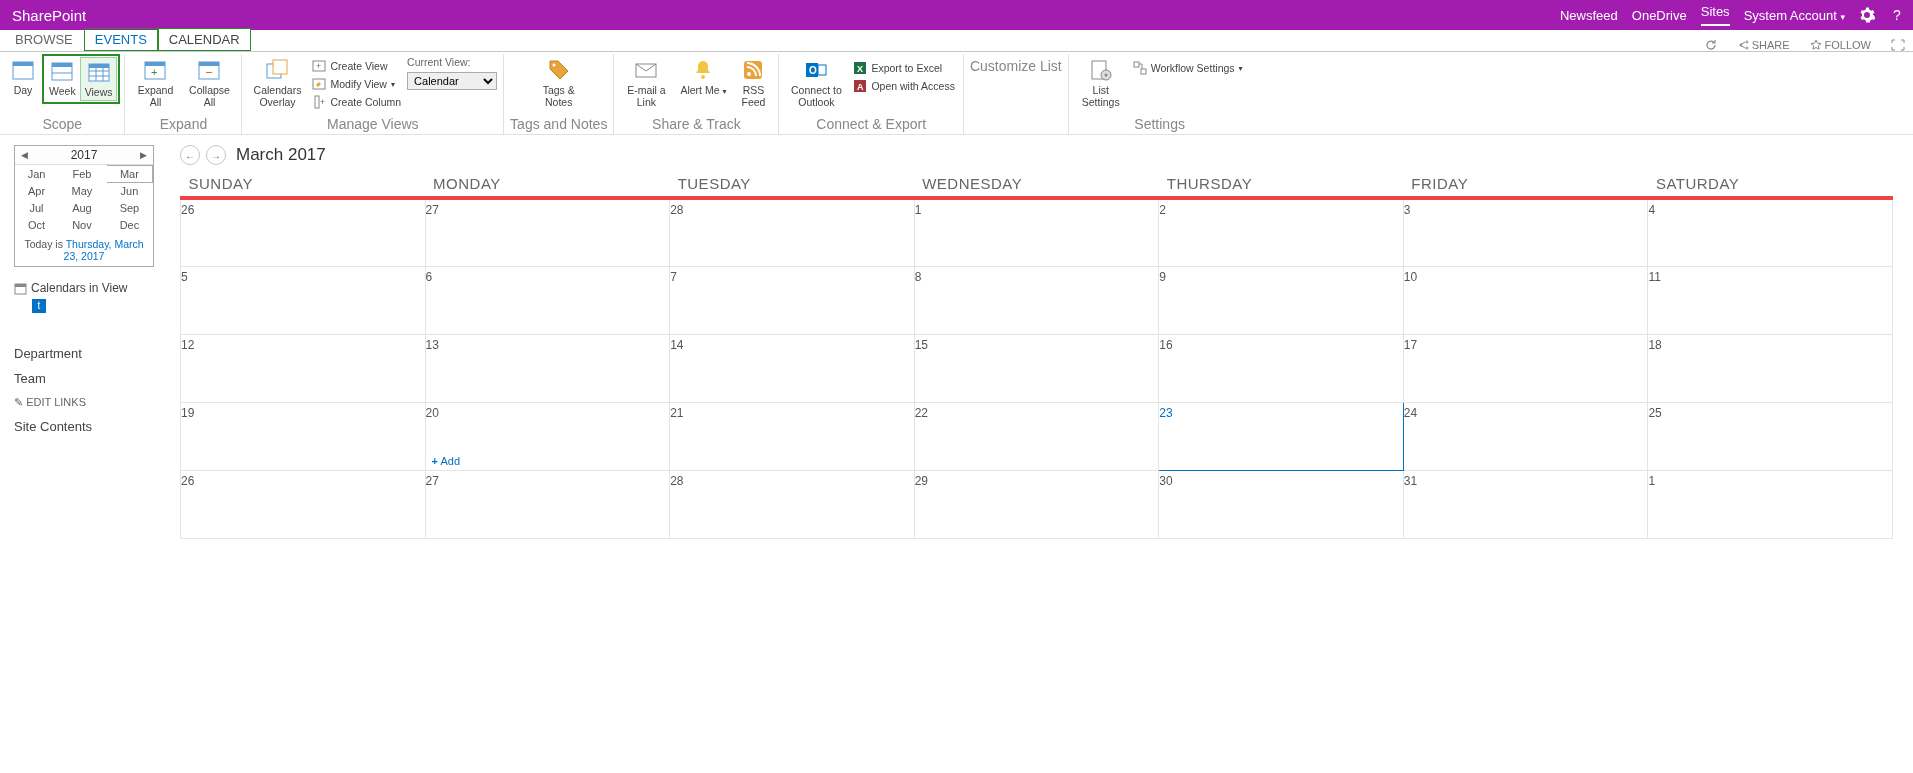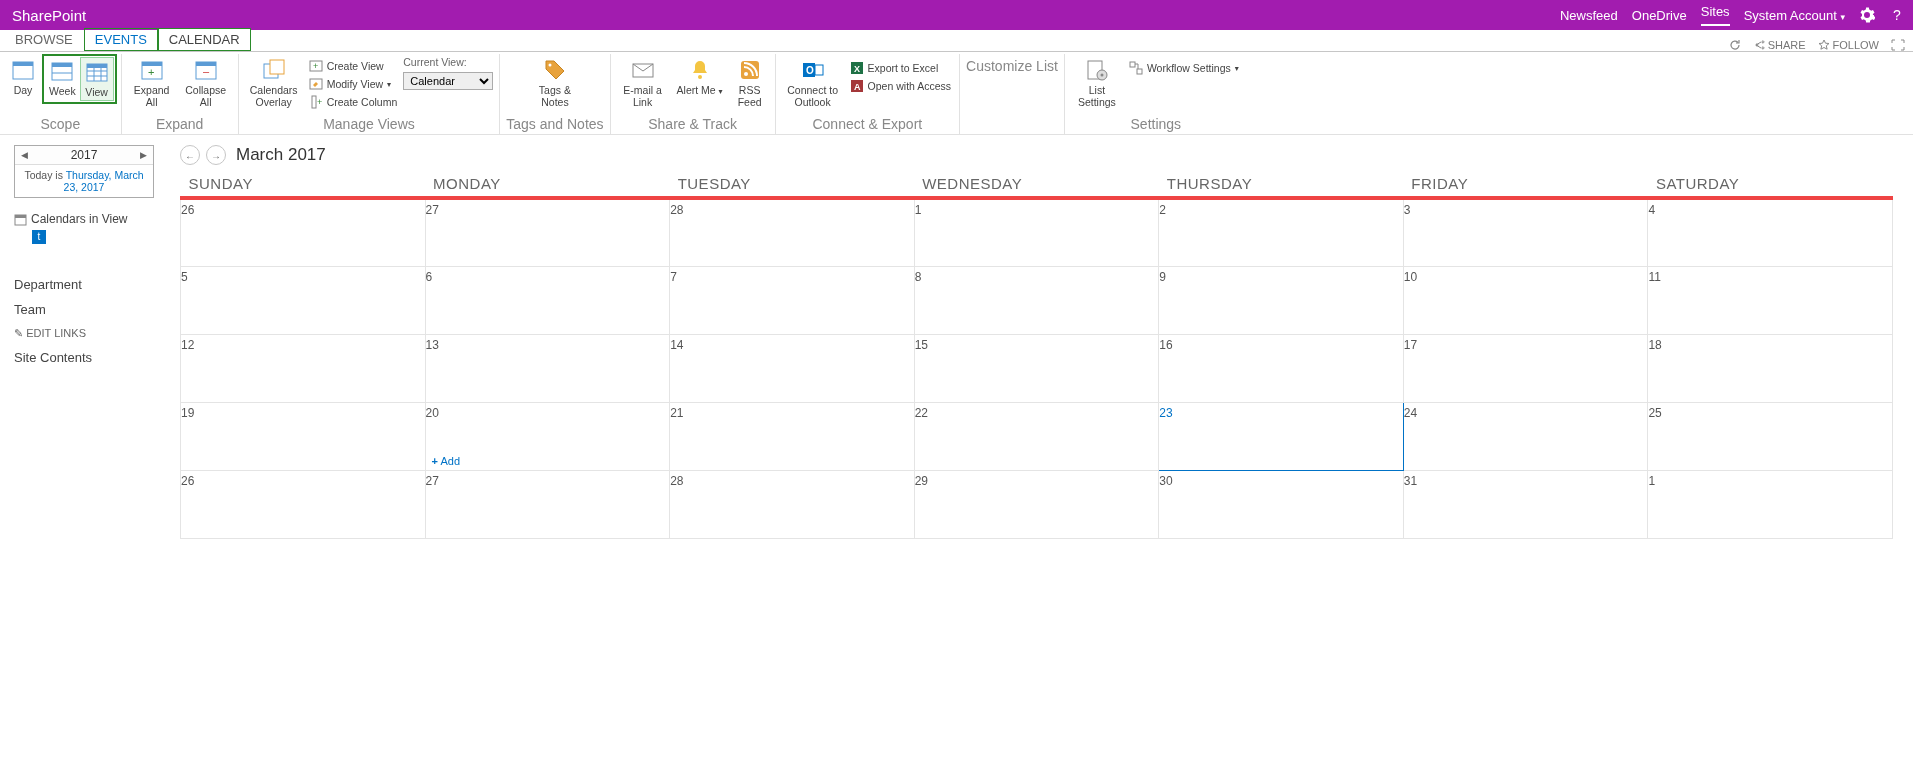--- a/index.html
+++ b/index.html
@@ -12,21 +12,21 @@
   .topbar-right a { color: #fff; text-decoration: none; font-size: 13px; cursor: pointer; }
   .topbar-right .active { border-bottom: 2px solid #fff; padding-bottom:5px;}
   .topbar-right .icon { font-size: 16px; cursor: pointer; }
 
   
   .tabsrow { display:flex; align-items:flex-end; justify-content:space-between; border-bottom:1px solid #c6c6c6; padding: 0 8px 0 4px; height:22px; background:#fff;}
   .tabsrow .tabs { display:flex; gap:0; }
   .tab { padding:3px 10px 3px 10px; font-size:13px; color:#666; cursor:pointer; border:1px solid transparent; border-bottom:none;}
   .tab.events { border:1px solid #2a8b2a; color:#0072c6; }
   .tab.calendar { border:1px solid #2a8b2a; background:#fff; color:#444;}
-  .tabsrow .rightops { display:flex; align-items:center; gap:12px; color:#777; font-size:11px;}
+  .tabsrow .rightops { display:flex; align-items:center; gap:20px; color:#777; font-size:11px;}
   .rightops span { cursor:pointer; display:flex; align-items:center; gap:3px;}
 
   
   .ribbon { display:flex; border-bottom:1px solid #e1e1e1; background:#fff; padding:2px 0 0 0;}
   .rgroup { border-right:1px solid #e1e1e1; padding:2px 6px 0 6px; display:flex; flex-direction:column; align-items:center; }
   .rgroup .glabel { font-size:14px; color:#888; text-align:center; padding:2px 0 2px 0; width:100%;}
   .rbtns { display:flex; align-items:flex-start; gap:4px; min-height:58px;}
   .rbtn-v { display:flex; flex-direction:column; align-items:center; padding:2px 4px; cursor:pointer; font-size:10.5px; color:#444; min-width:34px; text-align:center; line-height:1.15;}
   .rbtn-v .ricon { width:24px; height:24px; margin-bottom:2px; display:flex; align-items:center; justify-content:center;}
   .rbtn-v.sel { border:1px solid #95d3a0; background:#eaf6ec;}
@@ -155,21 +155,21 @@
           <span class="ricon">
               <svg width="24" height="24" viewBox="0 0 24 24">
                 <rect x="2" y="4" width="20" height="17" fill="#fff" stroke="#5b9bd5"></rect>
                 <rect x="2" y="4" width="20" height="4" fill="#5b9bd5"></rect>
                 <line x1="2" y1="11" x2="22" y2="11" stroke="#5b9bd5"></line>
                 <line x1="2" y1="16" x2="22" y2="16" stroke="#5b9bd5"></line>
                 <line x1="9" y1="8" x2="9" y2="21" stroke="#5b9bd5"></line>
                 <line x1="16" y1="8" x2="16" y2="21" stroke="#5b9bd5"></line>
               </svg>
             </span>
-          <span>View</span>
+          <span>Views</span>
         </div>
       </div>
     </div>
     <div class="glabel">Scope</div>
   </div>
 
   <div class="rgroup">
     <div class="rbtns">
       <div class="rbtn-v">
         <span class="ricon">
@@ -366,20 +366,44 @@
 
 <div class="main">
 
   <div class="leftcol">
     <div class="minical">
       <div class="mchdr">
         <span class="nav">◀</span>
         <span>2017</span>
         <span class="nav">▶</span>
       </div>
+      <table>
+        <tbody>
+            <tr>
+          <td>Jan</td>
+          <td>Feb</td>
+          <td class="cur">Mar</td>
+        </tr>
+        <tr>
+          <td>Apr</td>
+          <td>May</td>
+          <td>Jun</td>
+        </tr>
+        <tr>
+          <td>Jul</td>
+          <td>Aug</td>
+          <td>Sep</td>
+        </tr>
+        <tr>
+          <td>Oct</td>
+          <td>Nov</td>
+          <td>Dec</td>
+        </tr>
+      </tbody>
+        </table>
       <div class="today">
         <span>Today is </span><a>Thursday, March 23, 2017</a>
       </div>
     </div>
 
     <div class="calinview">
       <span>
           <svg width="13" height="13" viewBox="0 0 13 13">
             <rect x="1" y="2" width="11" height="10" fill="#fff" stroke="#888"></rect>
             <rect x="1" y="2" width="11" height="3" fill="#888"></rect>

